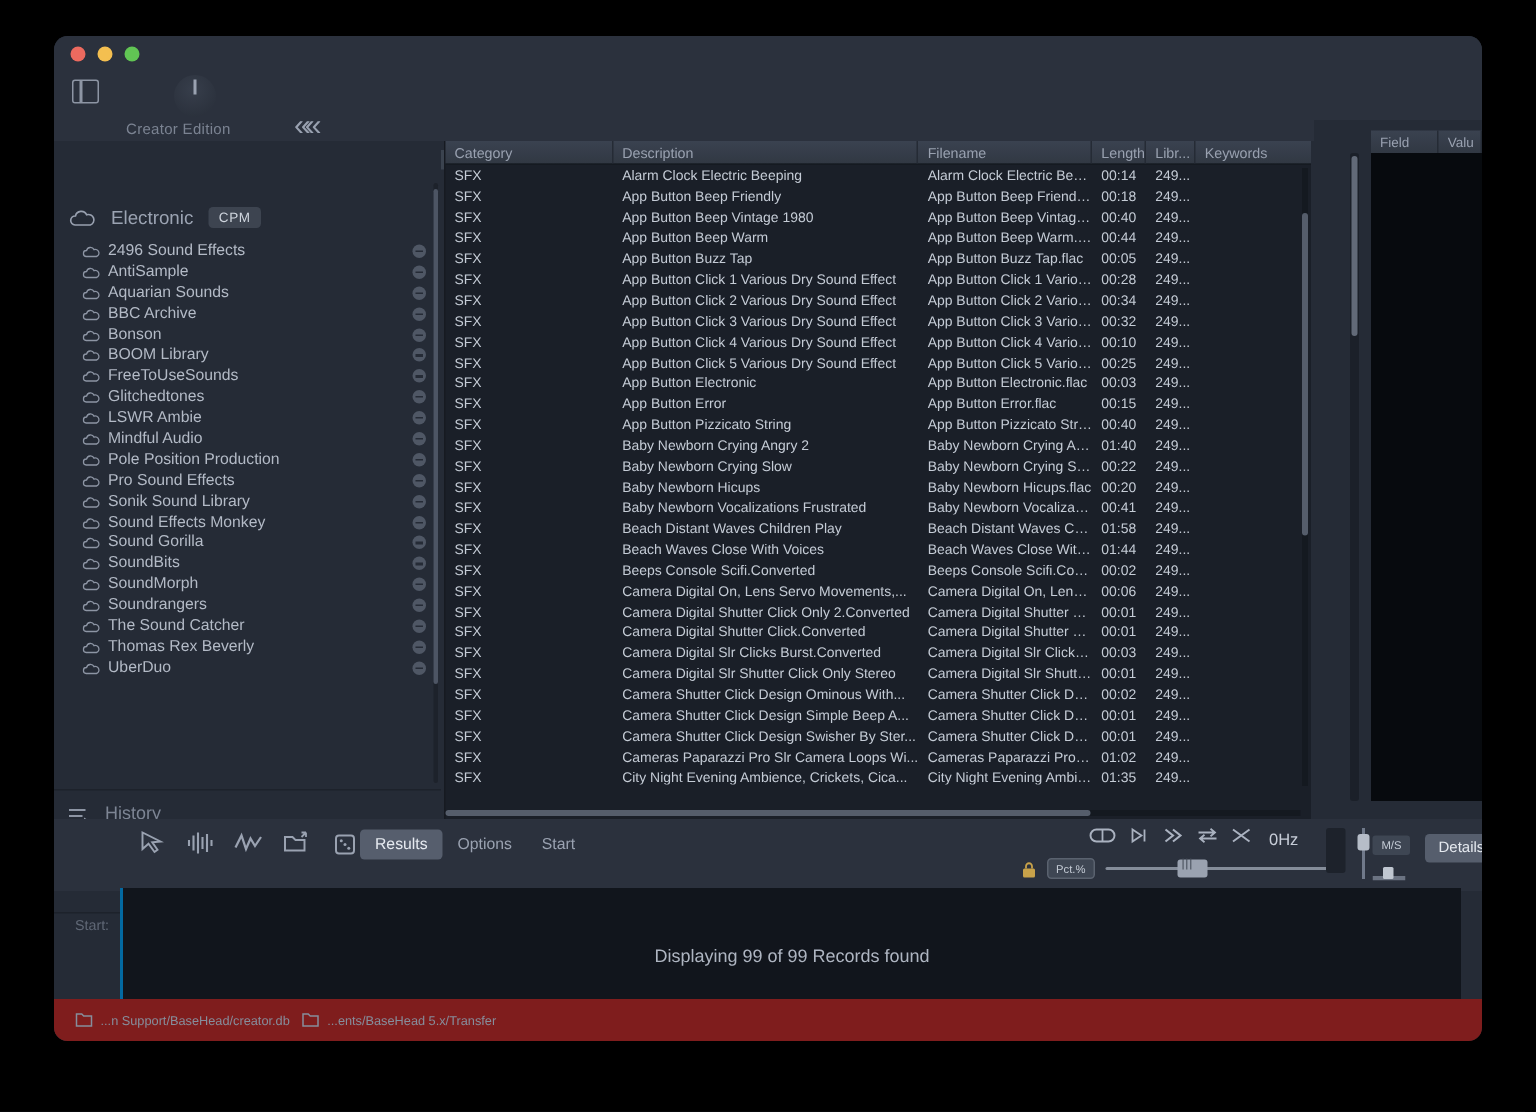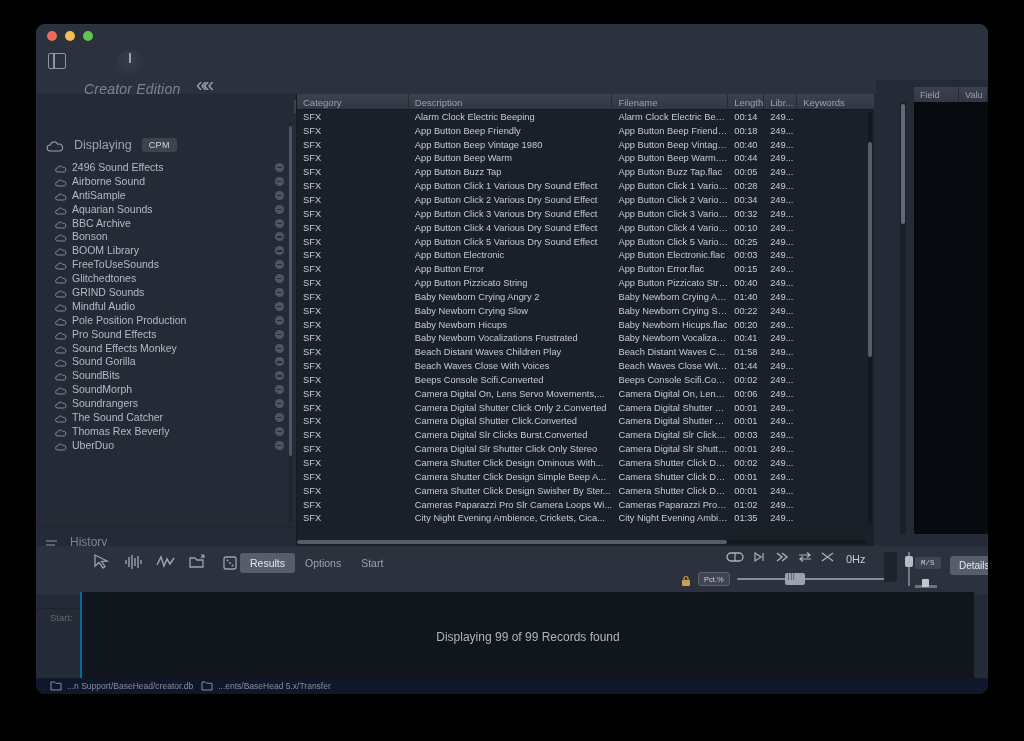--- a/index.html
+++ b/index.html
@@ -49,21 +49,21 @@
     position: absolute; left: 80px; top: 4px;
     width: 28px; height: 28px; border-radius: 50%;
     background: radial-gradient(circle at 45% 35%, #373e4b, #272d38);
   }
   .knob::after {
     content:''; position:absolute; left: 13px; top: 3px; width: 1.5px; height: 10px;
     background: #9aa2b1;
   }
   .edition {
     position: absolute; left: 48px; top: 35px;
-    font-size: 14px; font-style: italic; color: #7b8392;
+    font-size: 10px; color: #7b8392;
     letter-spacing: 0.2px;
   }
   .chevrons {
     position: absolute; left: 160px; top: 28px;
     font-size: 20px; color: #99a1b0; line-height: 1;
     letter-spacing: -4px;
   }
   .searchbar {
     position: absolute; left: 198px; top: 54px;
     width: 182px; height: 13px;
@@ -285,21 +285,21 @@
   .fader2 { position: relative; width: 10px; height: 34px; }
   .fader2 i {
     position:absolute; left: 4px; top:0; bottom:0; width:1.5px; background:#70798a; display:block;
   }
   .fader2 b {
     position:absolute; left:1px; top:4px; width:8px; height:11px; background:#b6bdc8; border-radius:2px; display:block;
   }
   .ms-btn {
     position: absolute; left: 879px; top: 11px;
     font-size: 7.5px; color: #c5ccd6; background: #3e4653;
-    border-radius: 2px; padding: 2px 6px; font-family: Liberation Mono, monospace;
+    border-radius: 2px; padding: 2px 6px;
   }
   .meter-ico { position: absolute; left: 879px; top: 28px; width: 22px; height: 10px; }
   .details-btn {
     position: absolute; left: 914px; top: 10px;
     font-size: 10px; color: #e6eaf0; background: #565e6d;
     padding: 4px 9px; border-radius: 3px;
   }
 
   
   .results-panel {
@@ -308,22 +308,22 @@
     border-left: 2px solid #0369a1;
     padding-left: 16px;
   }
   .results-text {
     position: absolute; left: 0; right: 0; top: 38px;
     text-align: center; font-size: 12px; color: #aeb5c1;
   }
 
   
   .statusbar {
-    position: absolute; left: 0; bottom: 0; width: 100%; height: 16px;
-    background: #0f172a;
+    position: absolute; left: 0; bottom: 0; width: 100%; height: 28px;
+    background: #7f1d1d;
     display: flex; align-items: center; gap: 8px; padding-left: 14px;
   }
   .sb-item { display: flex; align-items: center; gap: 5px; font-size: 8.5px; color: #868e9c; }
   .folder-ico { width: 12px; height: 10px; }
 </style>
 </head>
 <body>
 
 <div id="root">
 <div class="window">
@@ -355,43 +355,36 @@
     </div>
   </div>
 
   <div class="sidebar">
     <div class="cloudpacks-hdr">
       <span class="cloud-sm">
         <svg width="18" height="12" viewBox="0 0 18 12">
           <path d="M4 10 a3 3 0 0 1 0.3 -6 a4 4 0 0 1 7.5 -0.8 a2.7 2.7 0 0 1 2.4 6.8 z" fill="none" stroke="#99a1b0" stroke-width="1.1"></path>
         </svg>
       </span>
-      <span class="cp-title">Displaying</span>
+      <span class="cp-title">Electronic</span>
       <span class="cpm-badge">CPM</span>
     </div>
 
     <div class="packlist" id="packlist">
           <div class="pack-row">
             <span class="cl-ico"><svg width="12" height="8" viewBox="0 0 12 8">
                 <path d="M2.5 7 a2 2 0 0 1 0.2 -4 a2.7 2.7 0 0 1 5 -0.6 a1.8 1.8 0 0 1 1.6 4.6 z" fill="none" stroke="#8d95a4" stroke-width=".9"></path>
               </svg></span>
             <span>2496 Sound Effects</span>
             <span class="minus-ico"></span>
           </div>
           <div class="pack-row">
             <span class="cl-ico"><svg width="12" height="8" viewBox="0 0 12 8">
                 <path d="M2.5 7 a2 2 0 0 1 0.2 -4 a2.7 2.7 0 0 1 5 -0.6 a1.8 1.8 0 0 1 1.6 4.6 z" fill="none" stroke="#8d95a4" stroke-width=".9"></path>
               </svg></span>
-            <span>Airborne Sound</span>
-            <span class="minus-ico"></span>
-          </div>
-          <div class="pack-row">
-            <span class="cl-ico"><svg width="12" height="8" viewBox="0 0 12 8">
-                <path d="M2.5 7 a2 2 0 0 1 0.2 -4 a2.7 2.7 0 0 1 5 -0.6 a1.8 1.8 0 0 1 1.6 4.6 z" fill="none" stroke="#8d95a4" stroke-width=".9"></path>
-              </svg></span>
             <span>AntiSample</span>
             <span class="minus-ico"></span>
           </div>
           <div class="pack-row">
             <span class="cl-ico"><svg width="12" height="8" viewBox="0 0 12 8">
                 <path d="M2.5 7 a2 2 0 0 1 0.2 -4 a2.7 2.7 0 0 1 5 -0.6 a1.8 1.8 0 0 1 1.6 4.6 z" fill="none" stroke="#8d95a4" stroke-width=".9"></path>
               </svg></span>
             <span>Aquarian Sounds</span>
             <span class="minus-ico"></span>
           </div>
@@ -427,21 +420,21 @@
             <span class="cl-ico"><svg width="12" height="8" viewBox="0 0 12 8">
                 <path d="M2.5 7 a2 2 0 0 1 0.2 -4 a2.7 2.7 0 0 1 5 -0.6 a1.8 1.8 0 0 1 1.6 4.6 z" fill="none" stroke="#8d95a4" stroke-width=".9"></path>
               </svg></span>
             <span>Glitchedtones</span>
             <span class="minus-ico"></span>
           </div>
           <div class="pack-row">
             <span class="cl-ico"><svg width="12" height="8" viewBox="0 0 12 8">
                 <path d="M2.5 7 a2 2 0 0 1 0.2 -4 a2.7 2.7 0 0 1 5 -0.6 a1.8 1.8 0 0 1 1.6 4.6 z" fill="none" stroke="#8d95a4" stroke-width=".9"></path>
               </svg></span>
-            <span>GRIND Sounds</span>
+            <span>LSWR Ambie</span>
             <span class="minus-ico"></span>
           </div>
           <div class="pack-row">
             <span class="cl-ico"><svg width="12" height="8" viewBox="0 0 12 8">
                 <path d="M2.5 7 a2 2 0 0 1 0.2 -4 a2.7 2.7 0 0 1 5 -0.6 a1.8 1.8 0 0 1 1.6 4.6 z" fill="none" stroke="#8d95a4" stroke-width=".9"></path>
               </svg></span>
             <span>Mindful Audio</span>
             <span class="minus-ico"></span>
           </div>
           <div class="pack-row">
@@ -449,20 +442,27 @@
                 <path d="M2.5 7 a2 2 0 0 1 0.2 -4 a2.7 2.7 0 0 1 5 -0.6 a1.8 1.8 0 0 1 1.6 4.6 z" fill="none" stroke="#8d95a4" stroke-width=".9"></path>
               </svg></span>
             <span>Pole Position Production</span>
             <span class="minus-ico"></span>
           </div>
           <div class="pack-row">
             <span class="cl-ico"><svg width="12" height="8" viewBox="0 0 12 8">
                 <path d="M2.5 7 a2 2 0 0 1 0.2 -4 a2.7 2.7 0 0 1 5 -0.6 a1.8 1.8 0 0 1 1.6 4.6 z" fill="none" stroke="#8d95a4" stroke-width=".9"></path>
               </svg></span>
             <span>Pro Sound Effects</span>
+            <span class="minus-ico"></span>
+          </div>
+          <div class="pack-row">
+            <span class="cl-ico"><svg width="12" height="8" viewBox="0 0 12 8">
+                <path d="M2.5 7 a2 2 0 0 1 0.2 -4 a2.7 2.7 0 0 1 5 -0.6 a1.8 1.8 0 0 1 1.6 4.6 z" fill="none" stroke="#8d95a4" stroke-width=".9"></path>
+              </svg></span>
+            <span>Sonik Sound Library</span>
             <span class="minus-ico"></span>
           </div>
           <div class="pack-row">
             <span class="cl-ico"><svg width="12" height="8" viewBox="0 0 12 8">
                 <path d="M2.5 7 a2 2 0 0 1 0.2 -4 a2.7 2.7 0 0 1 5 -0.6 a1.8 1.8 0 0 1 1.6 4.6 z" fill="none" stroke="#8d95a4" stroke-width=".9"></path>
               </svg></span>
             <span>Sound Effects Monkey</span>
             <span class="minus-ico"></span>
           </div>
           <div class="pack-row">

